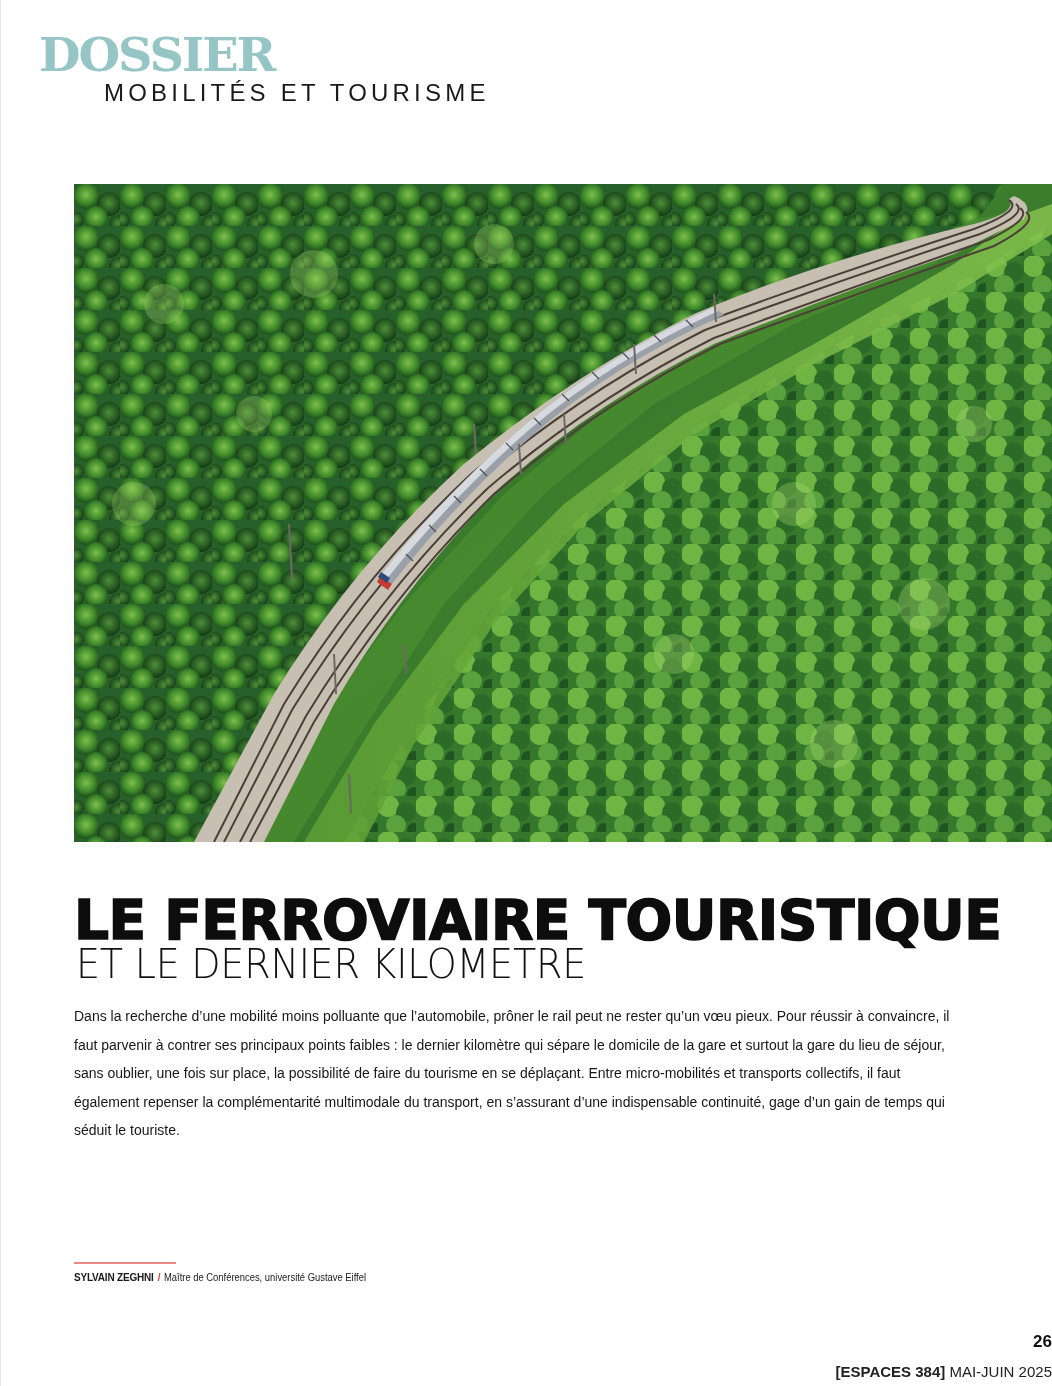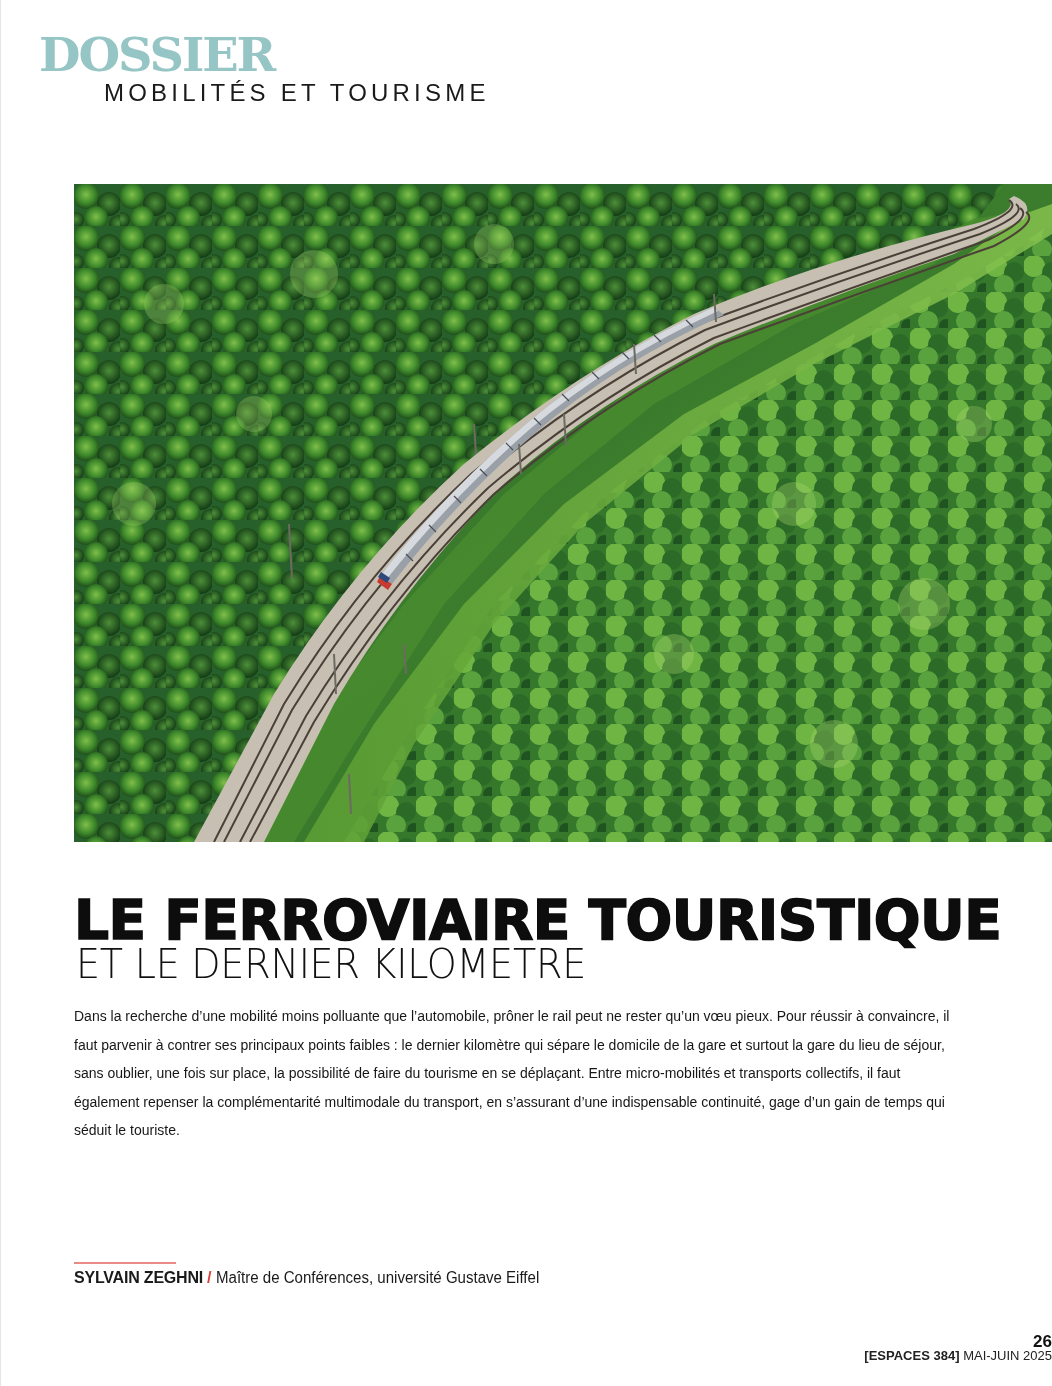--- a/index.html
+++ b/index.html
@@ -32,32 +32,32 @@
     position: absolute; left: 76px; top: 940px;
     font-family: "DejaVu Sans", sans-serif; font-weight: 200; font-size: 41px; line-height: 48px;
     letter-spacing: -0.3px; color: #111; transform: scaleX(0.93); transform-origin: left;
   }
   .lead {
     position: absolute; left: 74px; top: 1002px; width: 880px;
     font-family: "Liberation Sans", sans-serif; font-size: 14px; line-height: 28.6px; color: #161616;
   }
   .rule { position: absolute; left: 74px; top: 1262px; width: 102px; height: 2px; background: #e98a86; }
   .byline {
-    position: absolute; left: 74px; top: 1269px; font-size: 16px; line-height: 18px; color: #1a1a1a;
+    position: absolute; left: 74px; top: 1269px; font-size: 10px; line-height: 18px; color: #1a1a1a;
     font-family: "Liberation Sans", sans-serif; white-space: nowrap;
   }
   .byline .name { font-weight: bold; letter-spacing: -0.2px; }
   .byline .slash { color: #d9423c; font-weight: bold; margin: 0 4px; }
   .byline .role { transform: scaleX(0.94); display: inline-block; transform-origin: left; }
   .folio {
     position: absolute; left: 0; width: 1052px; top: 1333px; text-align: right;
     font-family: "Liberation Sans", sans-serif;
   }
   .folio .num { font-weight: bold; font-size: 17px; line-height: 17px; display: block; }
-  .folio .issue { font-size: 13px; line-height: 12px; display: block; color: #222; }
+  .folio .issue { font-size: 15px; line-height: 12px; display: block; color: #222; margin-top: 16px; }
   .folio .issue b { font-weight: bold; }
 </style>
 </head>
 <body>
 
 <div class="page-edge"></div>
 
 <div class="dossier">DOSSIER</div>
 <div class="section">MOBILITÉS ET TOURISME</div>
 

